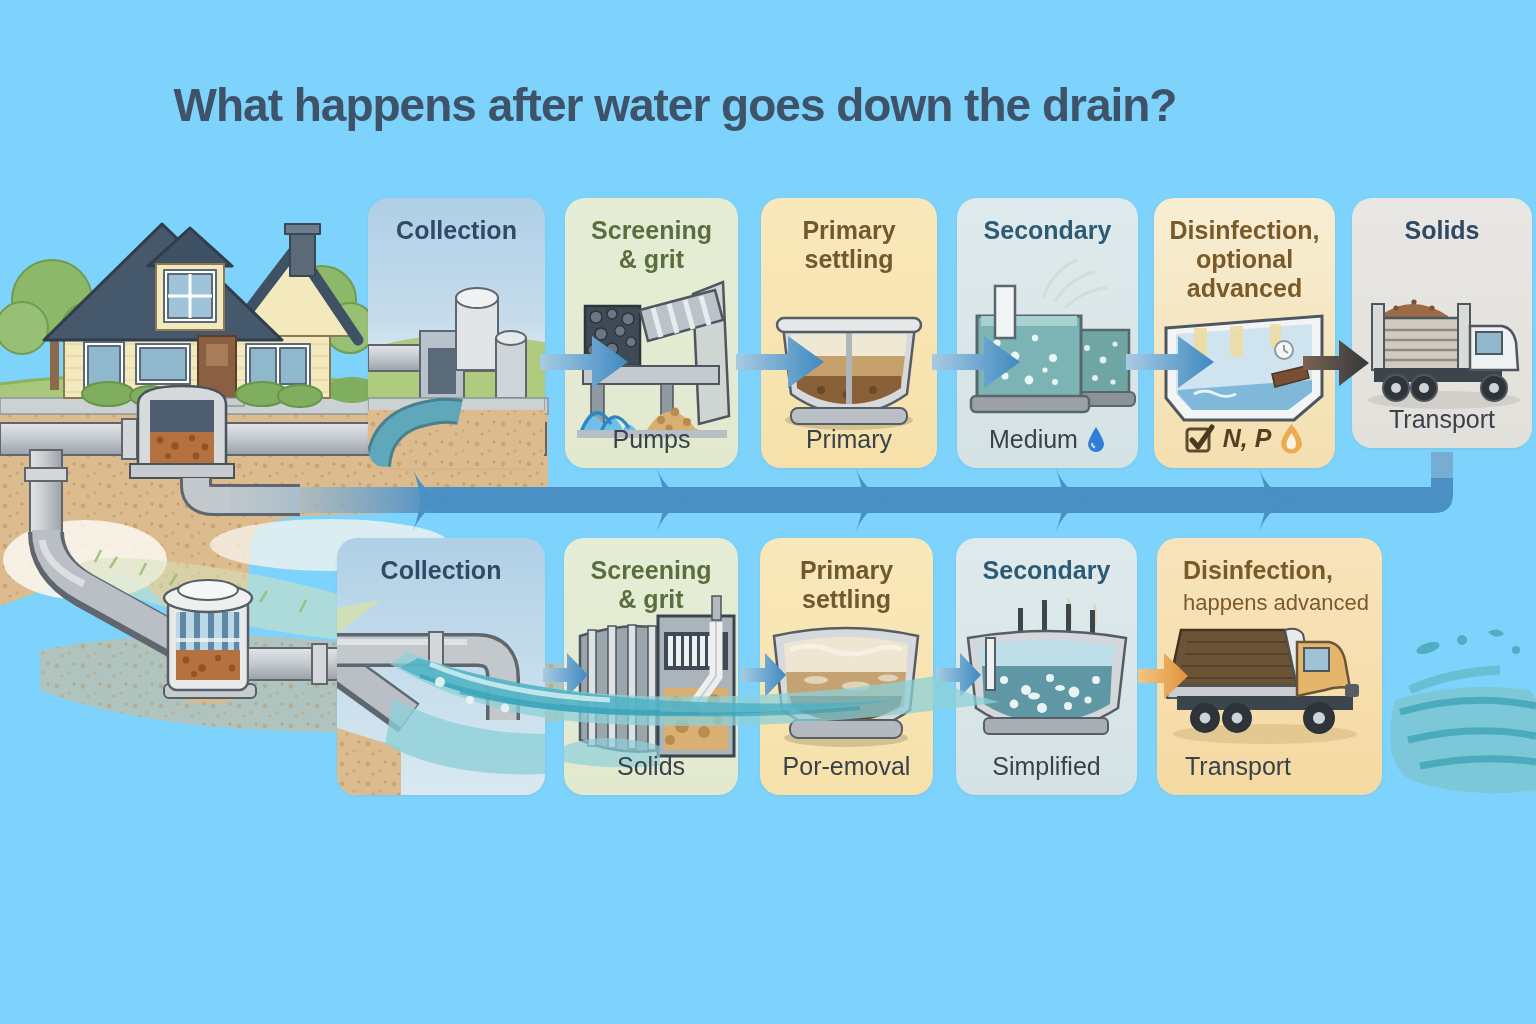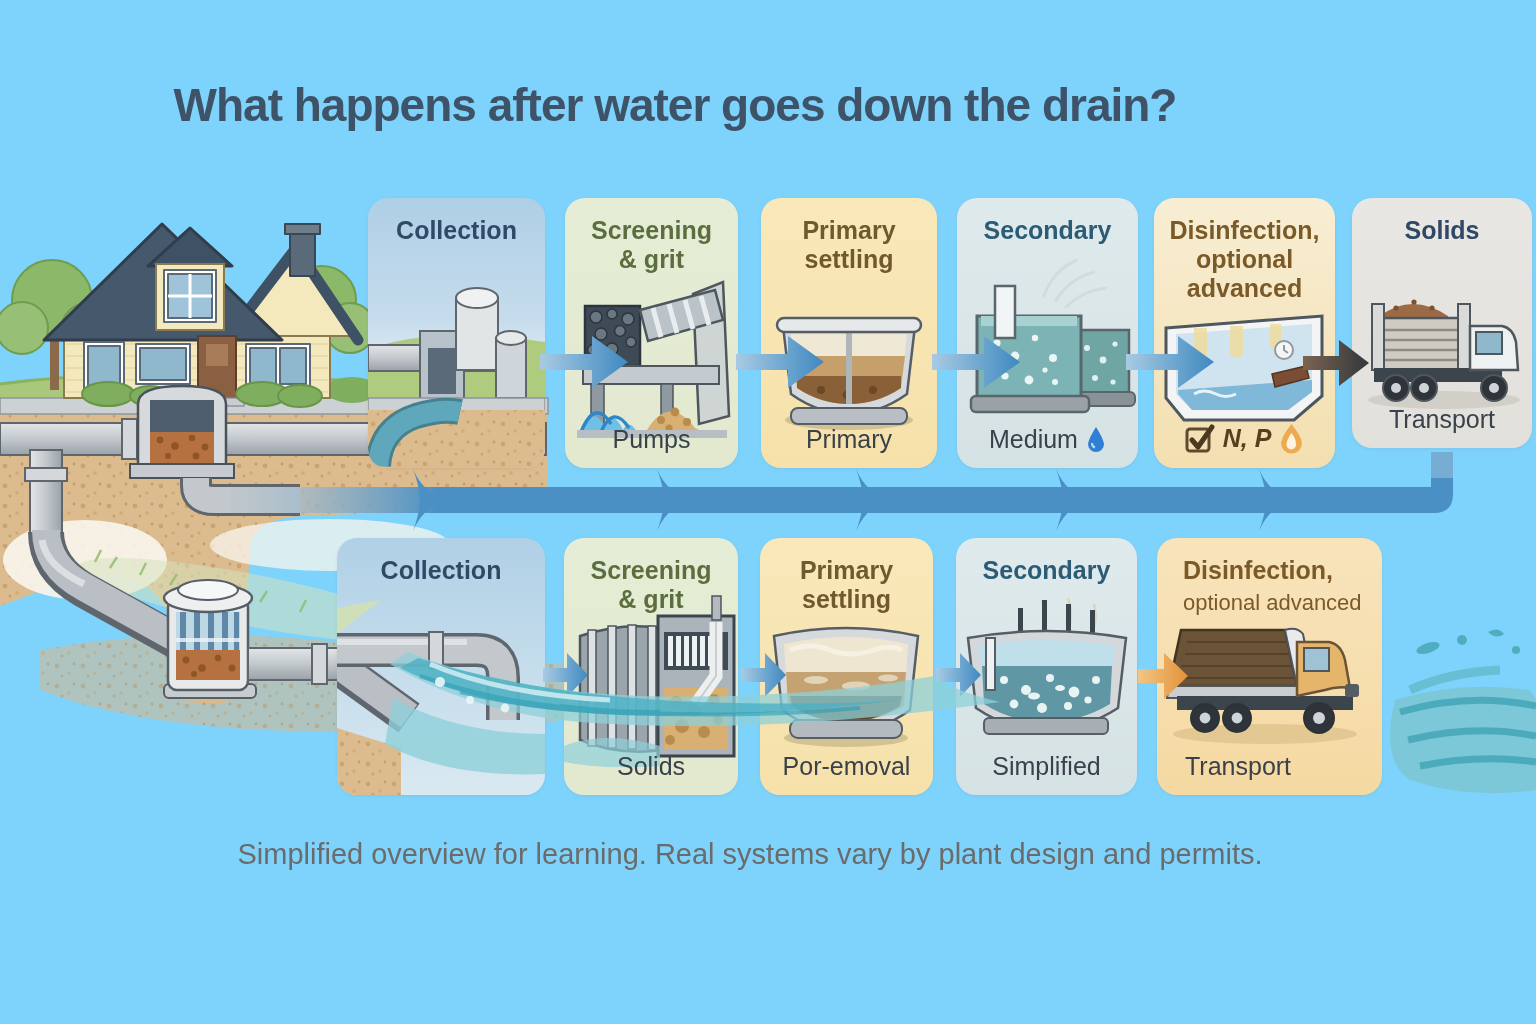--- a/index.html
+++ b/index.html
@@ -522,21 +522,21 @@
           <circle cx="80" cy="180" r="14" fill="#2f343a"></circle>
           <circle cx="162" cy="180" r="15" fill="#2f343a"></circle>
       </g>
       <g fill="#cfd4d8">
           <circle cx="48" cy="180" r="5.4"></circle>
           <circle cx="80" cy="180" r="5.4"></circle>
           <circle cx="162" cy="180" r="6"></circle>
         </g>
     </svg>
     <div class="card-header c-tan left">Disinfection,</div>
-    <div class="card-sub c-tan">optional advanced</div>
+    <div class="card-sub c-tan">happens advanced</div>
     <div class="card-caption left">Transport</div>
   </div>
 
   <svg class="arrow" style="left:540px;top:332px" width="90" height="60">
     <defs>
         <linearGradient id="ab1" x1="0" y1="0" x2="1" y2="0">
           <stop offset="0" stop-color="#a8cbe3"></stop>
           <stop offset="1" stop-color="#3f89c0"></stop>
         </linearGradient>
       </defs>
@@ -598,14 +598,13 @@
       <path d="M1410,690 Q1450,672 1500,670" stroke="#5fb6c2" stroke-width="9" fill="none" opacity=".7"></path>
       <g fill="#4fadc0">
           <ellipse cx="1428" cy="648" rx="12" ry="5" transform="rotate(-18 1428 648)"></ellipse>
           <circle cx="1462" cy="640" r="5"></circle>
           <path d="M1488,632 q10,-6 16,2 q-8,6 -16,-2 Z"></path>
           <circle cx="1516" cy="650" r="4"></circle>
         </g>
     </g>
   </svg>
 
-  <div class="footer">Simplified overview for learning. Real systems vary by plant design and permits.</div>
 </div>
 
 </body></html>

